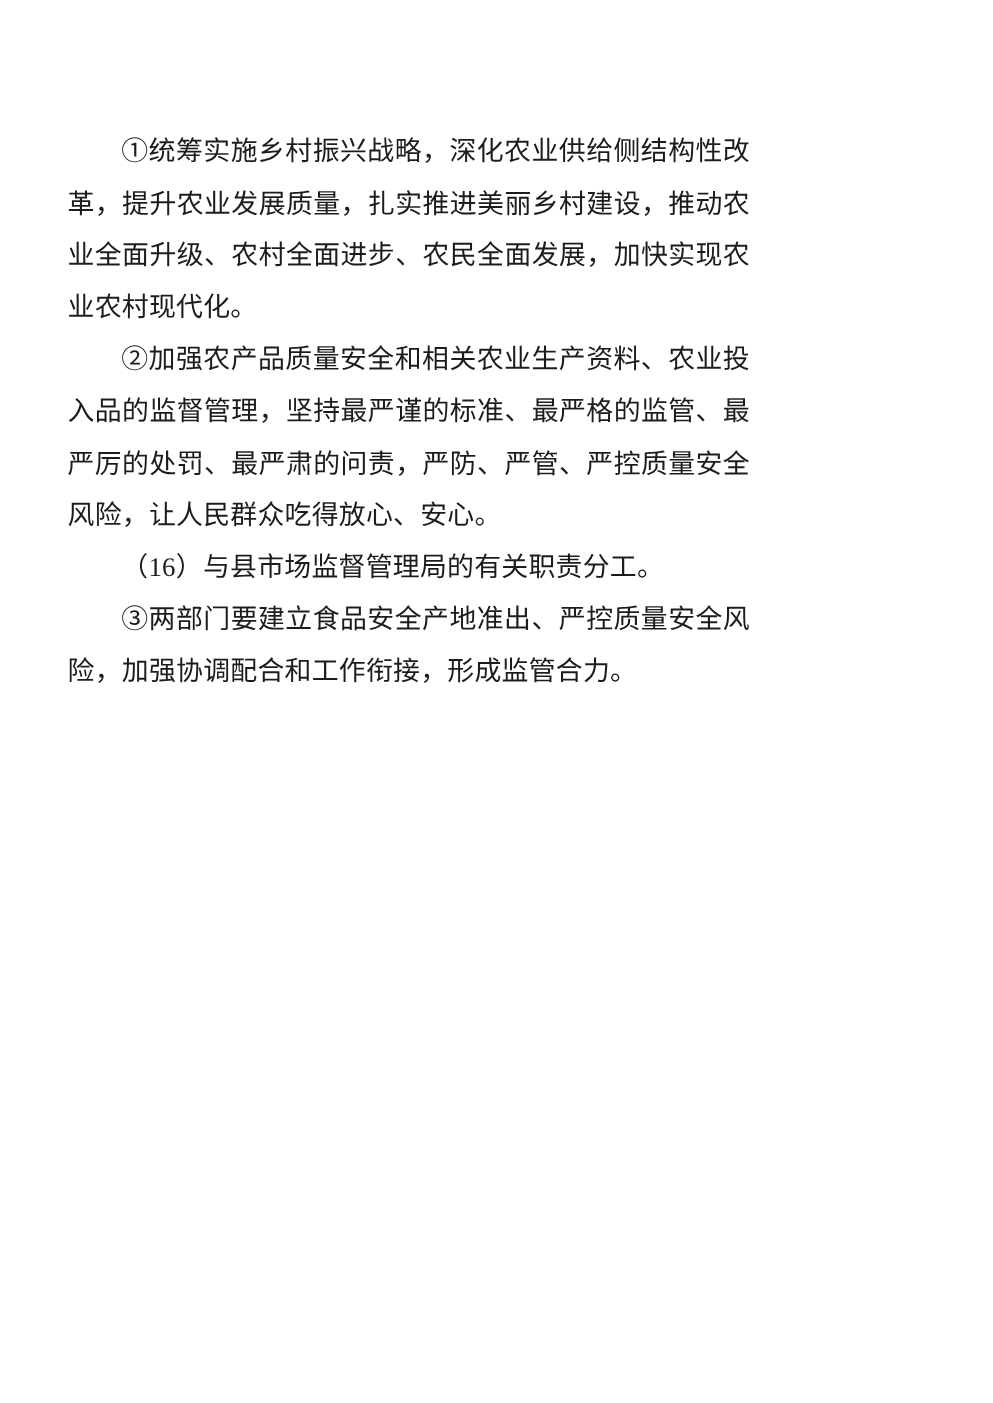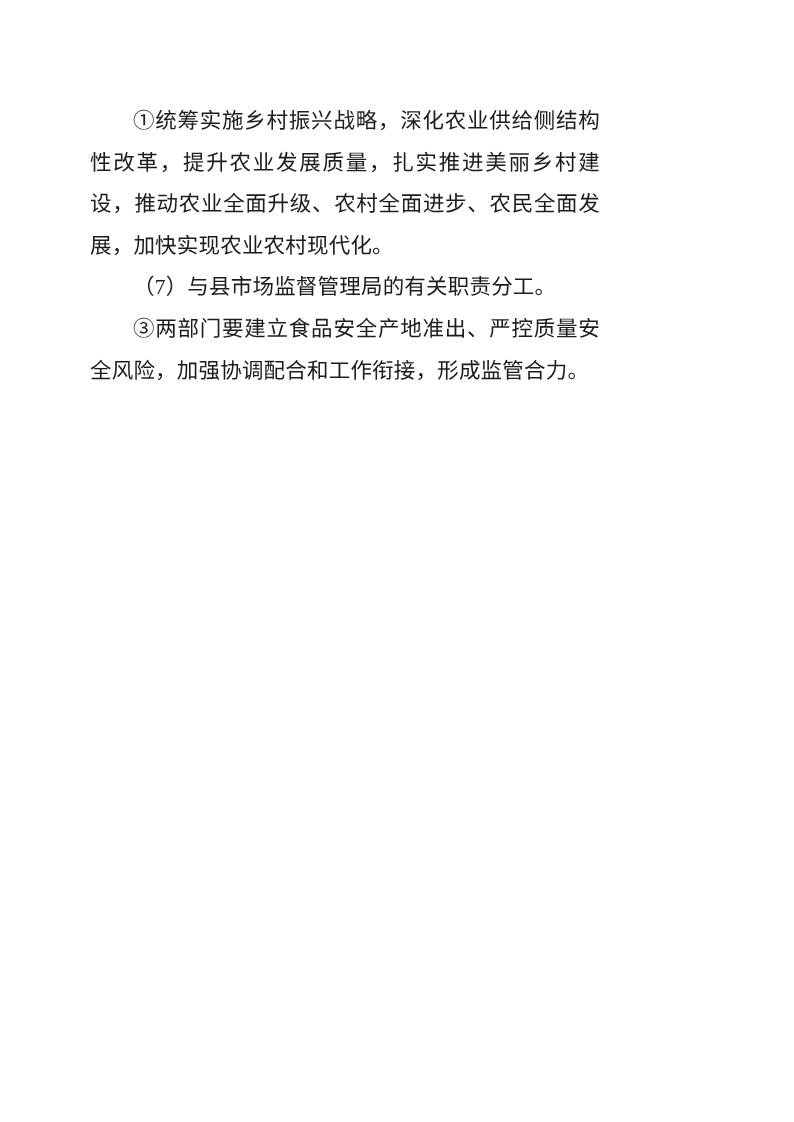--- a/index.html
+++ b/index.html
@@ -6,21 +6,21 @@
     margin: 0;
     padding: 0;
     background: #ffffff;
   }
   .page {
     position: relative;
     width: 692px;
     height: 1122px;
     background: #ffffff;
     box-sizing: border-box;
-    padding: 101px 92px 0 90px;
+    padding: 101px 92px 0 54px;
     overflow: hidden;
   }
   .doc-body p {
     margin: 0;
     padding: 0;
     font-family: "Liberation Serif", serif;
     font-size: 21.5px;
     line-height: 41.6px;
     color: #1c1c1c;
     text-align: justify;
@@ -29,16 +29,17 @@
     letter-spacing: 0.2px;
     word-break: break-all;
   }
 </style>
 </head>
 <body>
 
 <div class="page">
   <div class="doc-body">
     <p>①统筹实施乡村振兴战略，深化农业供给侧结构性改革，提升农业发展质量，扎实推进美丽乡村建设，推动农业全面升级、农村全面进步、农民全面发展，加快实现农业农村现代化。</p>
-    <p>（7）与县市场监督管理局的有关职责分工。</p>
+    <p>②加强农产品质量安全和相关农业生产资料、农业投入品的监督管理，坚持最严谨的标准、最严格的监管、最严厉的处罚、最严肃的问责，严防、严管、严控质量安全风险，让人民群众吃得放心、安心。</p>
+    <p>（16）与县市场监督管理局的有关职责分工。</p>
     <p>③两部门要建立食品安全产地准出、严控质量安全风险，加强协调配合和工作衔接，形成监管合力。</p>
   </div>
 </div>
 
 </body></html>

